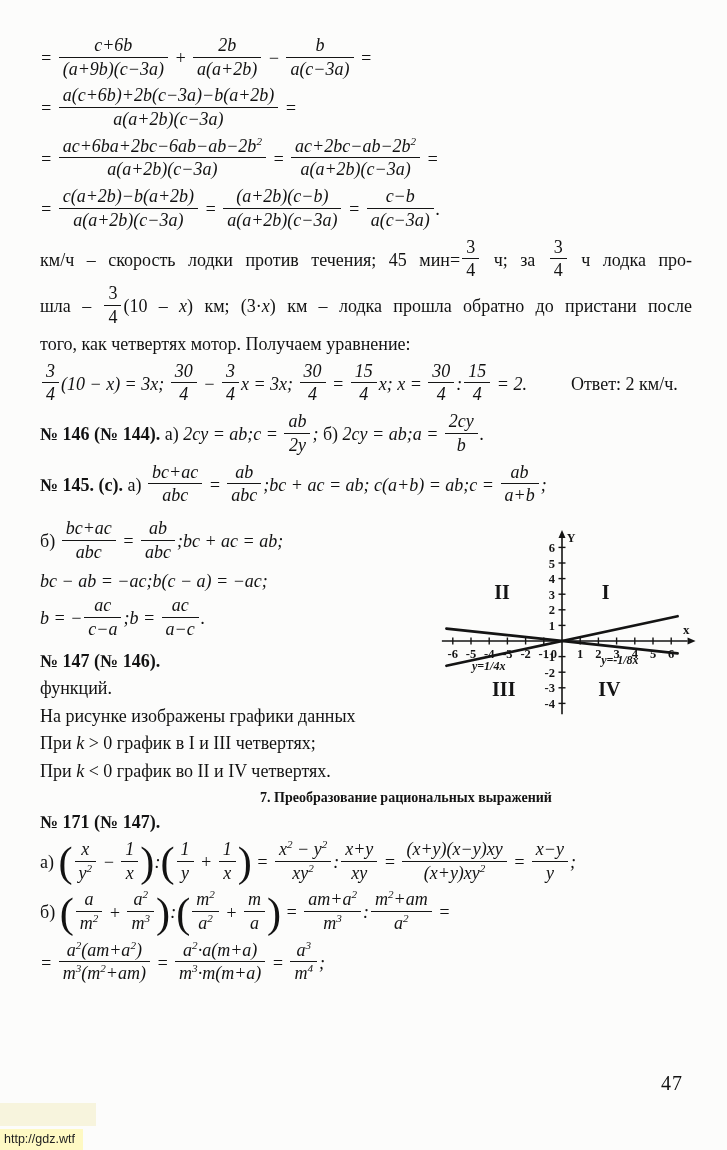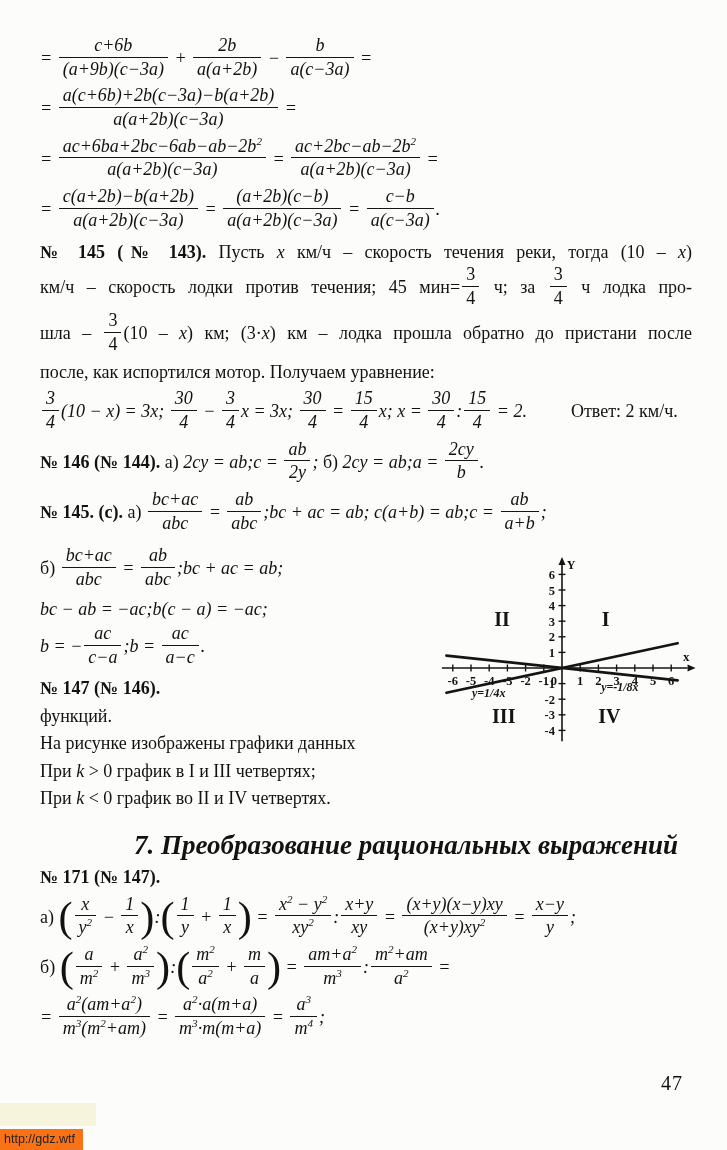--- a/index.html
+++ b/index.html
@@ -7,22 +7,22 @@
     width:727px;height:1150px;position:relative;overflow:hidden;
     background:#fcfcfb;color:#121212;
     font-family:"Liberation Serif","DejaVu Serif",serif;
     font-size:18px;
   }
   .content{position:absolute;left:40px;top:32px;width:652px;}
   .m-line{font-style:italic;margin:6px 0;white-space:nowrap;}
   .t-line{font-style:normal;margin:2px 0;line-height:1.42;}
   .j{text-align:justify;text-align-last:justify;}
   .hdr{
-    font-weight:bold;font-style:italic;font-size:27px;
-    text-align:center;padding-left:80px;margin:16px 0 4px 0;
+    font-weight:bold;font-size:14px;
+    text-align:center;padding-left:80px;margin:4px 0 4px 0;
   }
   .bold{font-weight:bold;font-style:normal;}
   .it{font-style:italic;}
   .rm{font-style:normal;}
   .gap{display:inline-block;}
   sup{font-size:62%;line-height:0;}
   .frac{
     display:inline-block;vertical-align:middle;text-align:center;
     margin:0 2px;position:relative;top:-3px;line-height:1.15;
   }
@@ -31,38 +31,37 @@
   .bigp{
     display:inline-block;font-style:normal;font-weight:400;
     font-size:235%;line-height:0;vertical-align:middle;position:relative;top:-2px;
   }
   .graph-row{display:flex;align-items:flex-start;}
   .left-col{width:400px;flex:0 0 auto;}
   #graph{margin-top:8px;flex:0 0 auto;}
   .page-num{position:absolute;right:44px;top:1072px;font-size:20px;letter-spacing:1px;text-align:center;}
   .wm-faint{position:absolute;left:0;bottom:24px;width:96px;height:23px;background:#f7f4dd;}
   .wm-label{
-    position:absolute;left:0;bottom:0;background:#f97316;color:#222;
+    position:absolute;left:0;bottom:0;background:#fef9c3;color:#222;
     font-family:"Liberation Sans","DejaVu Sans",sans-serif;font-size:12.5px;
     padding:3px 8px 4px 4px;
   }
 </style>
 </head>
 <body>
 
 <div class="content">
   <div id="top-blocks">
       <div class="m-line">= <span class="frac"><span class="num">c+6b</span><span class="den">(a+9b)(c−3a)</span></span> + <span class="frac"><span class="num">2b</span><span class="den">a(a+2b)</span></span> − <span class="frac"><span class="num">b</span><span class="den">a(c−3a)</span></span> =</div>
       <div class="m-line">= <span class="frac"><span class="num">a(c+6b)+2b(c−3a)−b(a+2b)</span><span class="den">a(a+2b)(c−3a)</span></span> =</div>
       <div class="m-line">= <span class="frac"><span class="num">ac+6ba+2bc−6ab−ab−2b<sup>2</sup></span><span class="den">a(a+2b)(c−3a)</span></span> = <span class="frac"><span class="num">ac+2bc−ab−2b<sup>2</sup></span><span class="den">a(a+2b)(c−3a)</span></span> =</div>
       <div class="m-line">= <span class="frac"><span class="num">c(a+2b)−b(a+2b)</span><span class="den">a(a+2b)(c−3a)</span></span> = <span class="frac"><span class="num">(a+2b)(c−b)</span><span class="den">a(a+2b)(c−3a)</span></span> = <span class="frac"><span class="num">c−b</span><span class="den">a(c−3a)</span></span>.</div>
-      <div class="t-line j"><span class="bold">№ 145 (№ 143).</span> Пусть <span class="it">x</span> км/ч – скорость течения реки, тогда (10 – <span class="it">x</span>)</div>
       <div class="t-line j">км/ч – скорость лодки против течения; 45 мин=<span class="frac"><span class="num">3</span><span class="den">4</span></span> ч; за <span class="frac"><span class="num">3</span><span class="den">4</span></span> ч лодка про-</div>
       <div class="t-line j">шла – <span class="frac"><span class="num">3</span><span class="den">4</span></span>(10 – <span class="it">x</span>) км; (3·<span class="it">x</span>) км – лодка прошла обратно до пристани после</div>
-      <div class="t-line">после, как испортился мотор. Получаем уравнение:</div>
+      <div class="t-line">того, как четвертях мотор. Получаем уравнение:</div>
       <div class="m-line"><span class="frac"><span class="num">3</span><span class="den">4</span></span>(10 − x) = 3x; <span class="frac"><span class="num">30</span><span class="den">4</span></span> − <span class="frac"><span class="num">3</span><span class="den">4</span></span>x = 3x; <span class="frac"><span class="num">30</span><span class="den">4</span></span> = <span class="frac"><span class="num">15</span><span class="den">4</span></span>x; x = <span class="frac"><span class="num">30</span><span class="den">4</span></span>:<span class="frac"><span class="num">15</span><span class="den">4</span></span> = 2.<span class="gap" style="width: 44px;">&nbsp;</span><span class="rm">Ответ: 2 км/ч.</span></div>
       <div class="m-line"><span class="bold">№ 146 (№ 144).</span> <span class="rm">а)</span> 2cy = ab;c = <span class="frac"><span class="num">ab</span><span class="den">2y</span></span>; <span class="rm">б)</span> 2cy = ab;a = <span class="frac"><span class="num">2cy</span><span class="den">b</span></span>.</div>
       <div class="m-line"><span class="bold">№ 145. (с).</span> <span class="rm">а)</span> <span class="frac"><span class="num">bc+ac</span><span class="den">abc</span></span> = <span class="frac"><span class="num">ab</span><span class="den">abc</span></span>;bc + ac = ab;  c(a+b) = ab;c = <span class="frac"><span class="num">ab</span><span class="den">a+b</span></span>;</div>
     </div>
   <div class="graph-row">
     <div id="left-col" class="left-col">
         <div class="m-line"><span class="rm">б)</span> <span class="frac"><span class="num">bc+ac</span><span class="den">abc</span></span> = <span class="frac"><span class="num">ab</span><span class="den">abc</span></span>;bc + ac = ab;</div>
         <div class="m-line">bc − ab = −ac;b(c − a) = −ac;</div>
         <div class="m-line">b = −<span class="frac"><span class="num">ac</span><span class="den">c−a</span></span>;b = <span class="frac"><span class="num">ac</span><span class="den">a−c</span></span>.</div>
         <div class="t-line"><span class="bold">№ 147 (№ 146).</span></div>

